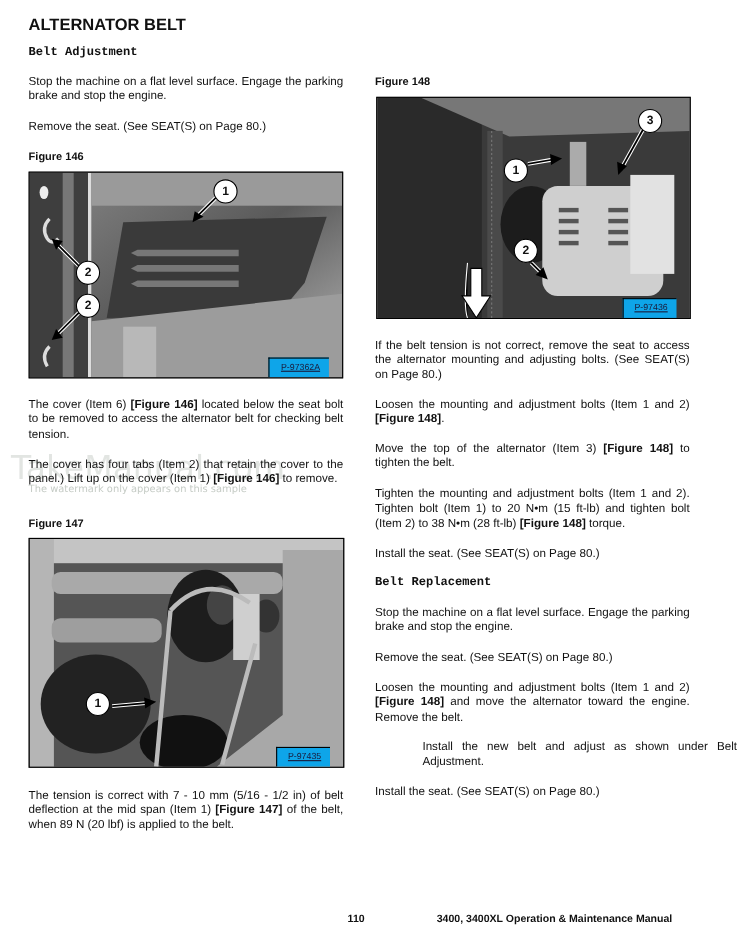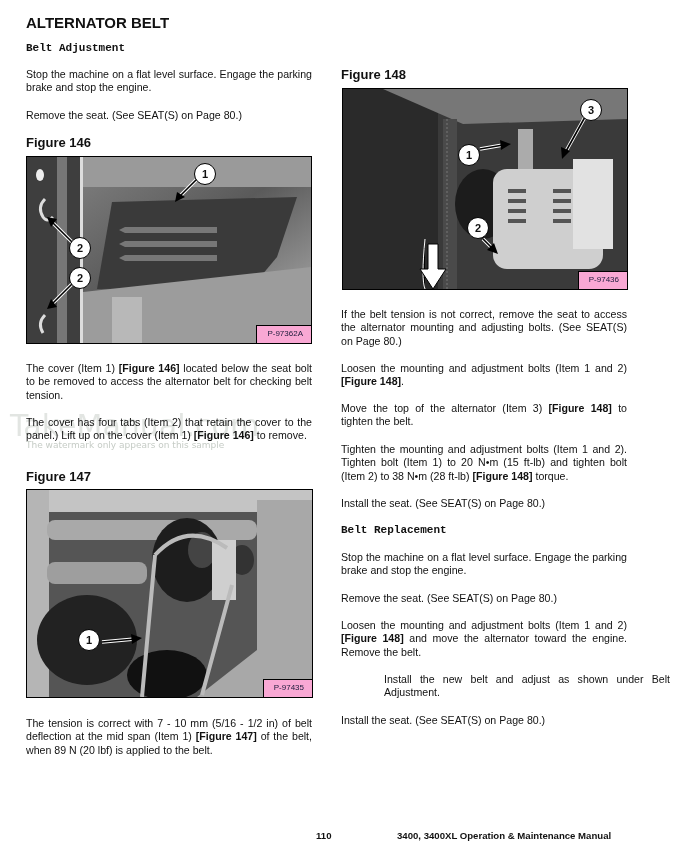--- a/index.html
+++ b/index.html
@@ -6,28 +6,28 @@
   body {
     width: 675px; height: 859px; position: relative; overflow: hidden;
     font-family: "Liberation Sans", sans-serif; color: #111; font-size: 10.6px;
   }
   .abs { position: absolute; }
   .p { position: absolute; line-height: 13.4px; text-align: justify; text-align-last: left; margin: 0; }
   .col-l { left: 26px; width: 286px; }
   .col-r { left: 341px; width: 286px; }
   .h1 { font-weight: bold; font-size: 15px; }
   .h2 { font-weight: bold; font-size: 11px; font-family: Liberation Mono, monospace; }
-  .figlabel { font-weight: bold; font-size: 13px; }
+  .figlabel { font-weight: bold; font-size: 10px; }
   b { font-weight: bold; }
 
   .fig { position: absolute; border: 1.5px solid #000; overflow: hidden; background: #6a6a6a; }
   .fig svg { position: absolute; left: 0; top: 0; width: 100%; height: 100%; }
   .pcode {
-    position: absolute; right: 0; bottom: 0; background: #f9a8d4; border-left: 1.5px solid #000; border-top: 1.5px solid #000;
-    font-size: 8px; color: #1a1a3a; padding: 3px 8px 4px 10px; line-height: 10px; font-family: "Liberation Sans", sans-serif;
+    position: absolute; right: 12px; bottom: 0; background: #0ea5e9; border-left: 1.5px solid #000; border-top: 1.5px solid #000;
+    font-size: 8px; color: #1a1a3a; padding: 3px 8px 4px 10px; line-height: 10px; font-family: "Liberation Sans", sans-serif; text-decoration: underline;
   }
 
   .watermark1 {
     position: absolute; left: 10px; top: 408px; font-size: 30px; color: rgba(150,160,150,0.28);
     font-family: "DejaVu Sans", sans-serif; letter-spacing: 0px; white-space: nowrap;
   }
   .watermark2 {
     position: absolute; left: 26px; top: 440px; font-size: 9px; color: rgba(150,160,150,0.55);
     font-family: "DejaVu Sans", sans-serif; white-space: nowrap;
   }
@@ -85,21 +85,21 @@
   </div>
   <div class="abs callout" style="left:42px; top:80px;">
     <div style="width:20px;height:20px;border-radius:50%;background:#fff;border:1.5px solid #000;text-align:center;font-weight:bold;font-size:11px;line-height:20px;">2</div>
   </div>
   <div class="abs callout" style="left:42px; top:110px;">
     <div style="width:20px;height:20px;border-radius:50%;background:#fff;border:1.5px solid #000;text-align:center;font-weight:bold;font-size:11px;line-height:20px;">2</div>
   </div>
   <div class="pcode">P-97362A</div>
 </div>
 
-<p class="p col-l" style="top:362px;"><span>The cover (Item 1) </span><b>[Figure 146]</b><span> located below the seat bolt to be removed to access the alternator belt for checking belt tension.</span></p>
+<p class="p col-l" style="top:362px;"><span>The cover (Item 6) </span><b>[Figure 146]</b><span> located below the seat bolt to be removed to access the alternator belt for checking belt tension.</span></p>
 
 <div class="watermark1">TakeManual.com</div>
 <div class="watermark2">The watermark only appears on this sample</div>
 
 <p class="p col-l" style="top:416px;"><span>The cover has four tabs (Item 2) that retain the cover to the panel.) Lift up on the cover (Item 1) </span><b>[Figure 146]</b><span> to remove.</span></p>
 
 <div class="p col-l figlabel" style="top:470px;">Figure 147</div>
 
 <div class="fig" style="left:26px; top:489px; width:285px; height:207px;">
   <svg viewBox="0 0 285 207" preserveAspectRatio="none">

